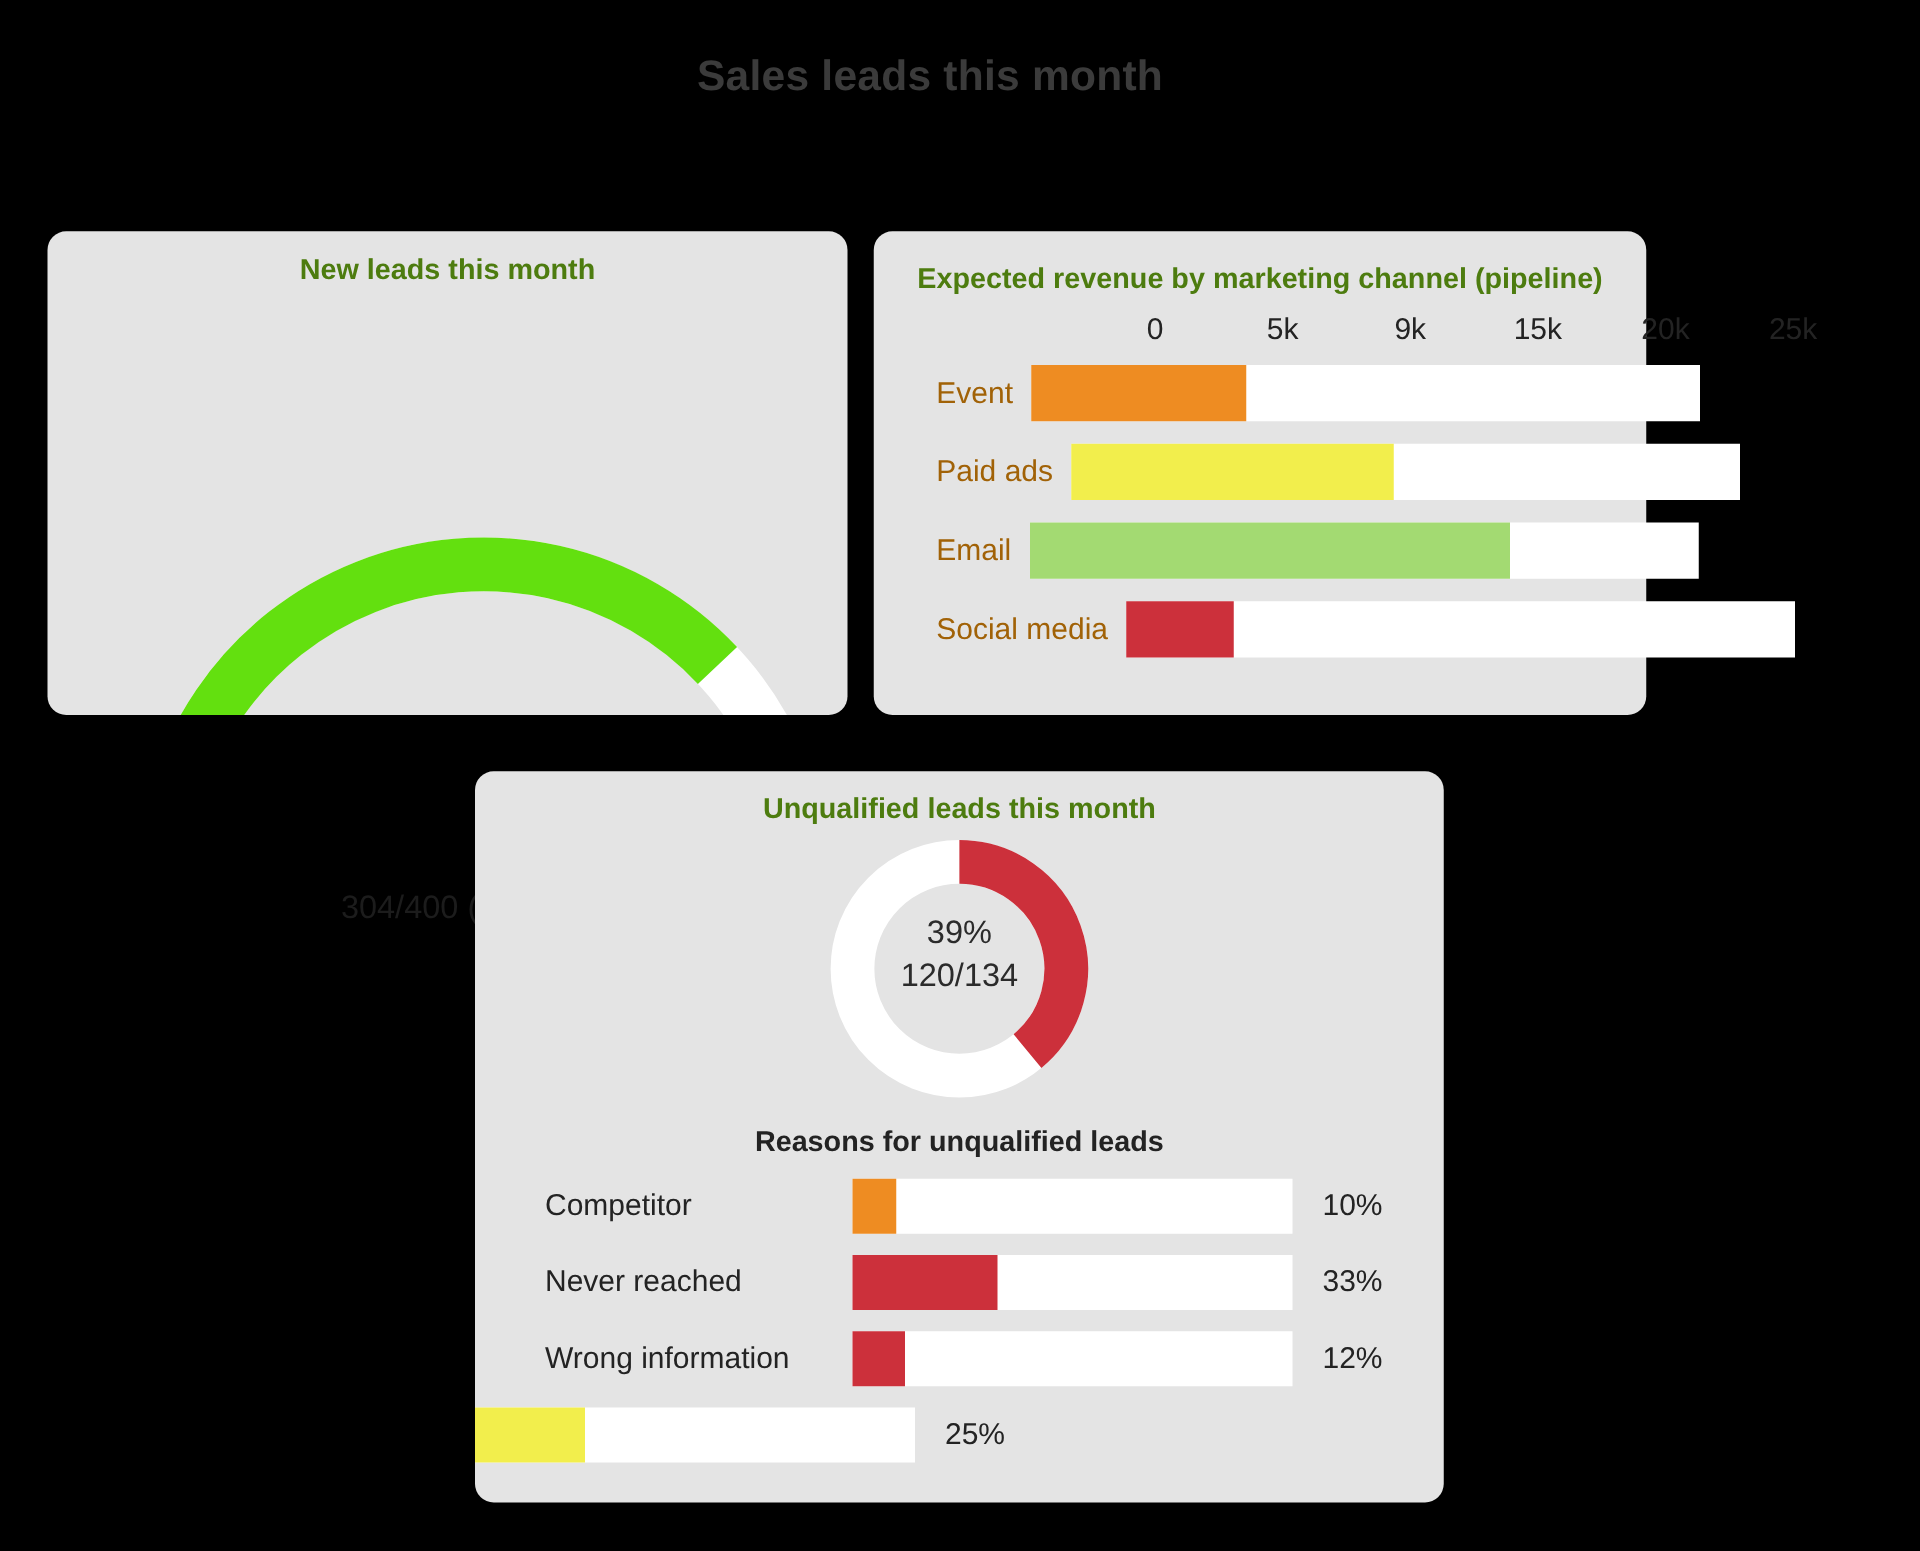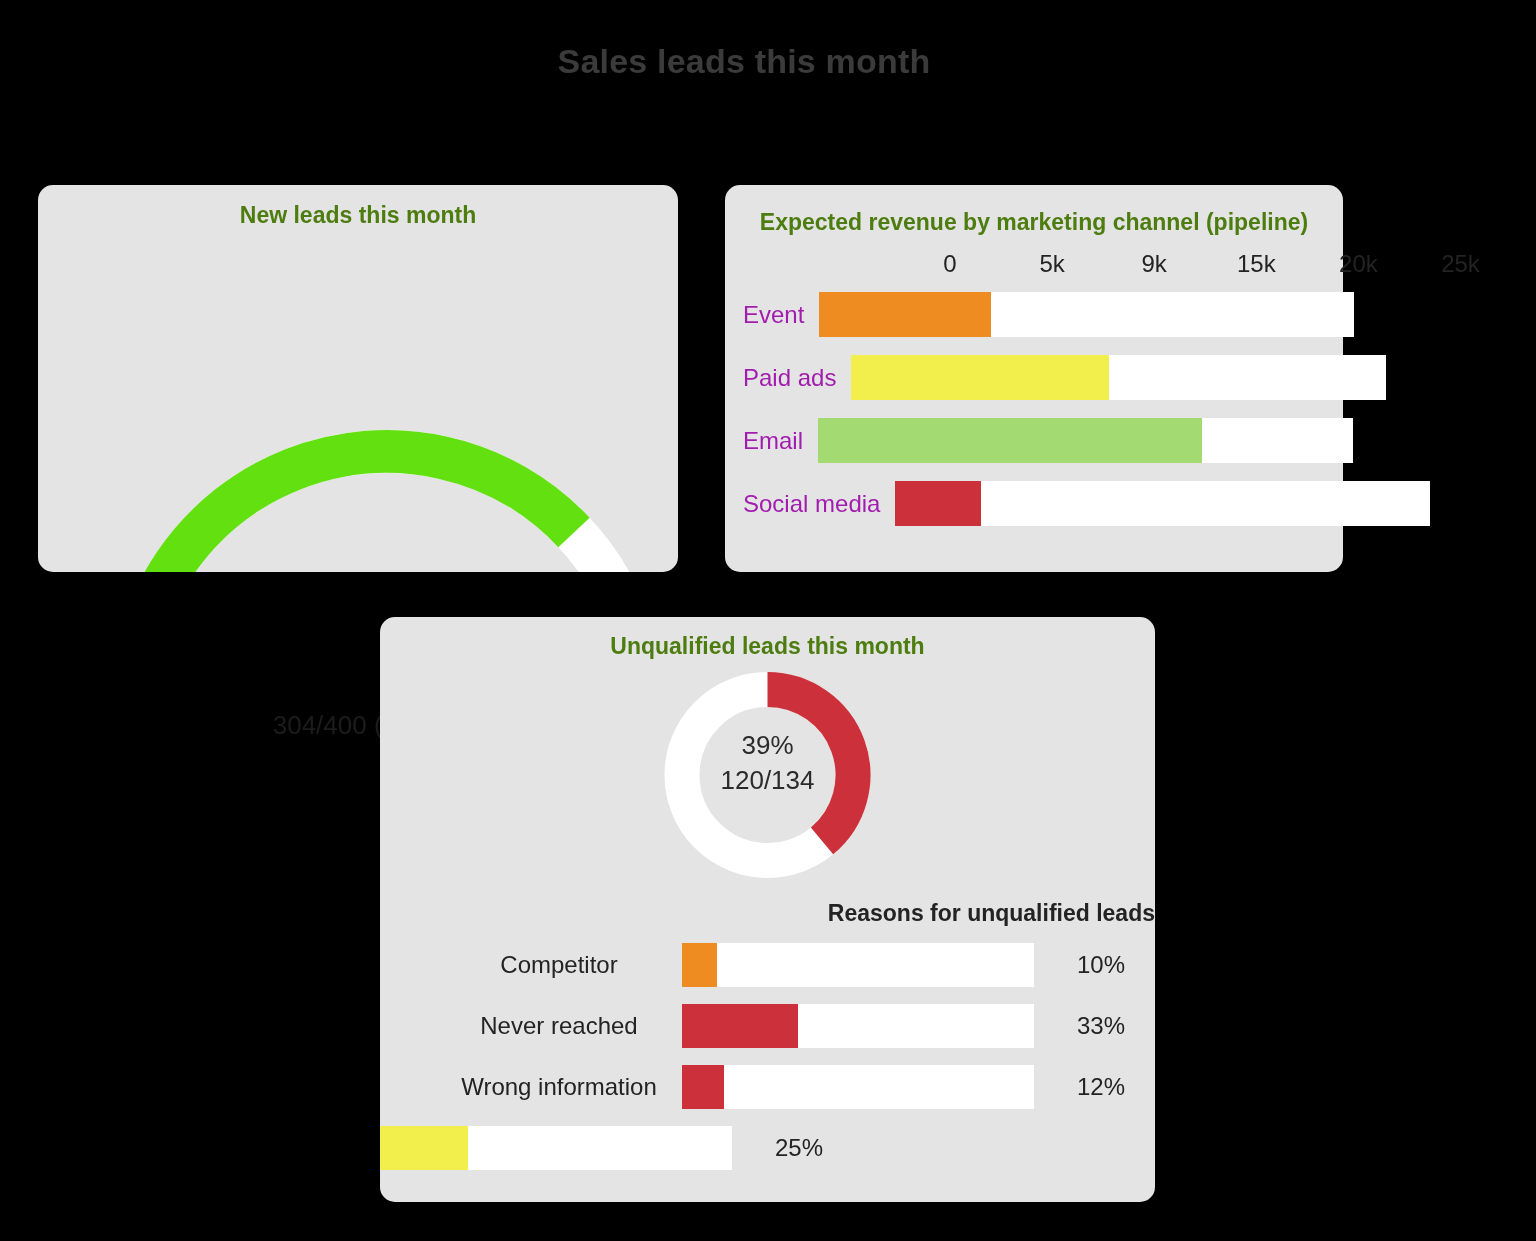--- a/index.html
+++ b/index.html
@@ -63,21 +63,21 @@
     left: 0;
     top: 525px;
     width: 640px;
     text-align: center;
     font-size: 26px;
     color: #1c1c1c;
   }
 
   
   #card-pipeline {
-    left: 725px;
+    left: 699px;
     top: 185px;
     width: 618px;
     height: 387px;
   }
   #card-pipeline .card-title { margin-top: 24px; }
 
   .axis-row {
     position: relative;
     margin: 14px 0 0 0;
     height: 32px;
@@ -97,25 +97,26 @@
   }
   .bar-row {
     position: relative;
     display: flex;
     align-items: center;
     height: 49px;
     margin-bottom: 14px;
   }
   .bar-row-label {
     width: 210px;
-    padding-left: 18px;
+    padding-left: 2px;
     box-sizing: border-box;
     font-size: 24px;
-    color: #a21caf;
+    color: #a16207;
     white-space: nowrap;
+    margin-left: 48px;
   }
   .bar-track {
     position: relative;
     height: 45px;
     background: #ffffff;
     flex: 0 0 auto;
   }
   .bar-fill {
     position: absolute;
     left: 0;
@@ -142,34 +143,33 @@
     left: 0;
     right: 0;
     top: 68px;
     text-align: center;
     font-size: 26px;
     color: #2b2b2b;
     line-height: 1.33;
   }
 
   .reasons-title {
-    text-align: right;
+    text-align: center;
     font-size: 23px;
     font-weight: bold;
     color: #232323;
     margin-top: 10px;
   }
 
   .reason-rows { margin-top: 14px; }
   .reason-row {
     display: flex;
     align-items: center;
     height: 47px;
     margin-bottom: 14px;
-    text-align: center;
   }
   .reason-label {
     width: 302px;
     padding-left: 56px;
     box-sizing: border-box;
     font-size: 24px;
     color: #232323;
     white-space: nowrap;
   }
   .reason-track {

